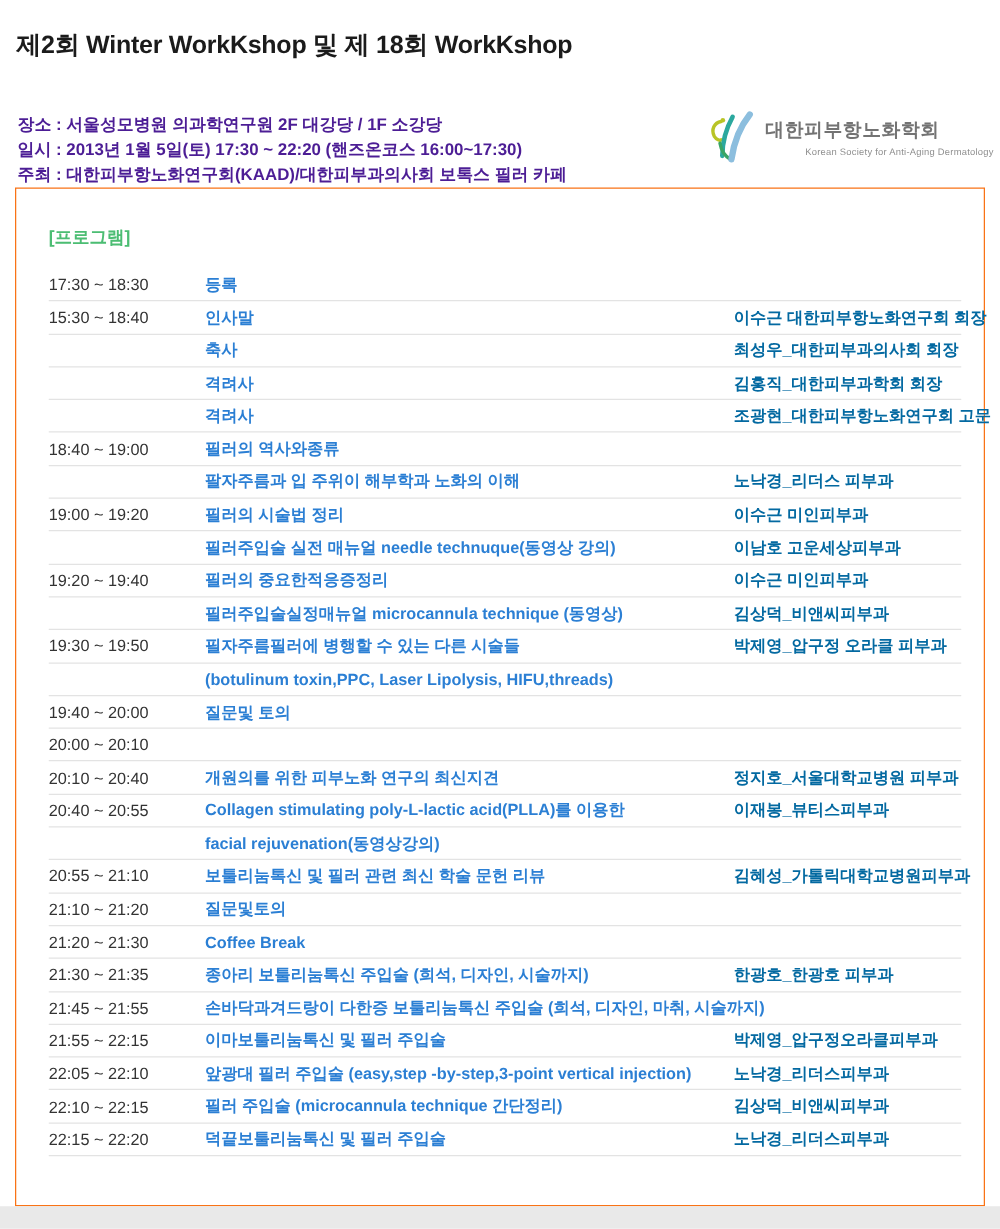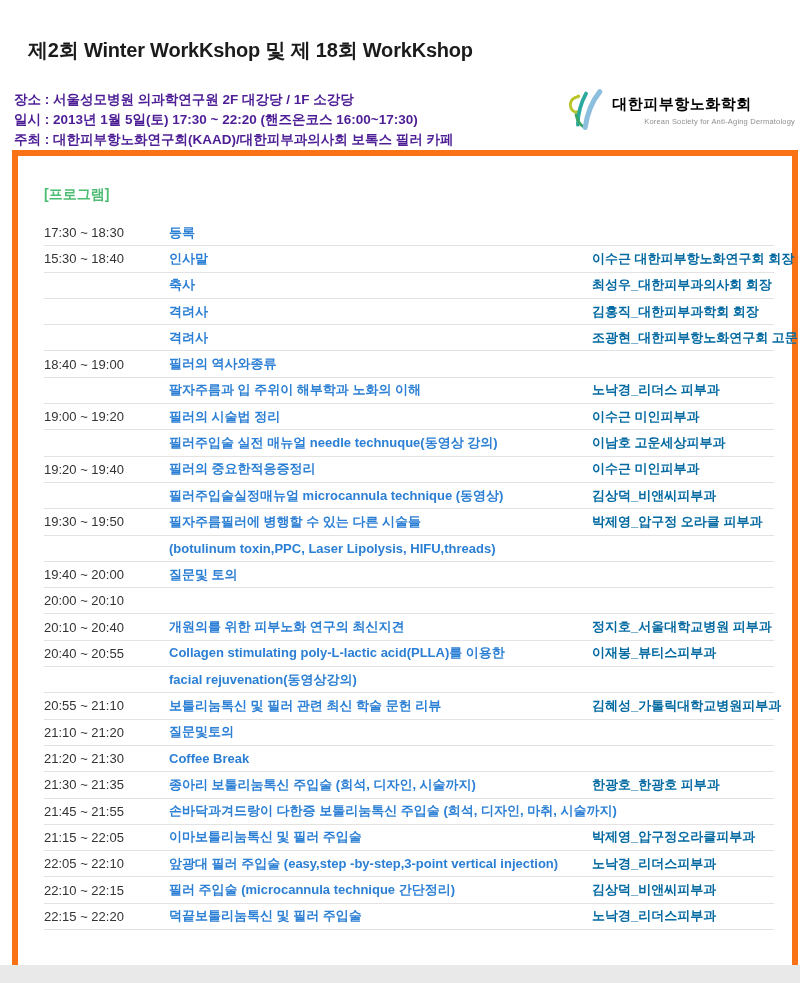--- a/index.html
+++ b/index.html
@@ -2,47 +2,47 @@
 <html><head>
 <meta charset="utf-8">
 <style>
   html,body { margin:0; padding:0; }
   body {
     width:800px; height:983px; position:relative; overflow:hidden;
     background:#ffffff;
     font-family:"Liberation Sans", sans-serif;
   }
   .page-title {
-    position:absolute; left:13px; top:22px; margin:15px;
+    position:absolute; left:13px; top:22px; margin:0;
     font-size:20px; font-weight:bold; color:#1b1b1b; letter-spacing:-0.2px;
     white-space:nowrap;
   }
   .event-info {
     position:absolute; left:14px; top:61px;
     font-size:13.5px; font-weight:bold; color:#4c1d95; line-height:20px;
     white-space:nowrap;
     margin-top:29px;
   }
   .org-logo {
     position:absolute; top:88px; right:5px;
     display:flex; align-items:center;
   }
   .org-logo-mark { width:44px; height:44px; flex:0 0 auto; margin-right:3px; }
   .org-name {
-    display:block; font-size:15px; font-weight:bold; color:#000000;
+    display:block; font-size:15px; font-weight:bold; color:#737373;
     letter-spacing:0.5px; white-space:nowrap;
   }
   .org-subtitle {
     display:block; font-size:7.5px; color:#8f8f8f; margin-top:3px;
     white-space:nowrap; letter-spacing:0.2px;padding-left:32px;
   }
   .program-panel {
     position:absolute; left:12px; top:150px;
     width:774px; height:813px;
-    background:#ffffff; border:6px solid #f97316;
+    background:#ffffff; border:1px solid #f97316;
   }
   .program-label {
     position:absolute; left:26px; top:30px;
     font-size:14px; font-weight:bold; color:#4cbd73;
   }
   .program-table {
     position:absolute; left:26px; top:64px; width:730px;
   }
   .prow {
     display:flex; align-items:center;
@@ -204,21 +204,21 @@
         <div class="ptime">21:30 ~ 21:35</div>
         <div class="psession">종아리 보툴리눔톡신 주입술 (희석, 디자인, 시술까지)</div>
         <div class="pspeaker">한광호_한광호 피부과</div>
       </div>
       <div class="prow">
         <div class="ptime">21:45 ~ 21:55</div>
         <div class="psession">손바닥과겨드랑이 다한증 보툴리눔톡신 주입술 (희석, 디자인, 마취, 시술까지)</div>
         <div class="pspeaker"></div>
       </div>
       <div class="prow">
-        <div class="ptime">21:15 ~ 22:05</div>
+        <div class="ptime">21:55 ~ 22:15</div>
         <div class="psession">이마보툴리눔톡신 및 필러 주입술</div>
         <div class="pspeaker">박제영_압구정오라클피부과</div>
       </div>
       <div class="prow">
         <div class="ptime">22:05 ~ 22:10</div>
         <div class="psession">앞광대 필러 주입술 (easy,step -by-step,3-point vertical injection)</div>
         <div class="pspeaker">노낙경_리더스피부과</div>
       </div>
       <div class="prow">
         <div class="ptime">22:10 ~ 22:15</div>

